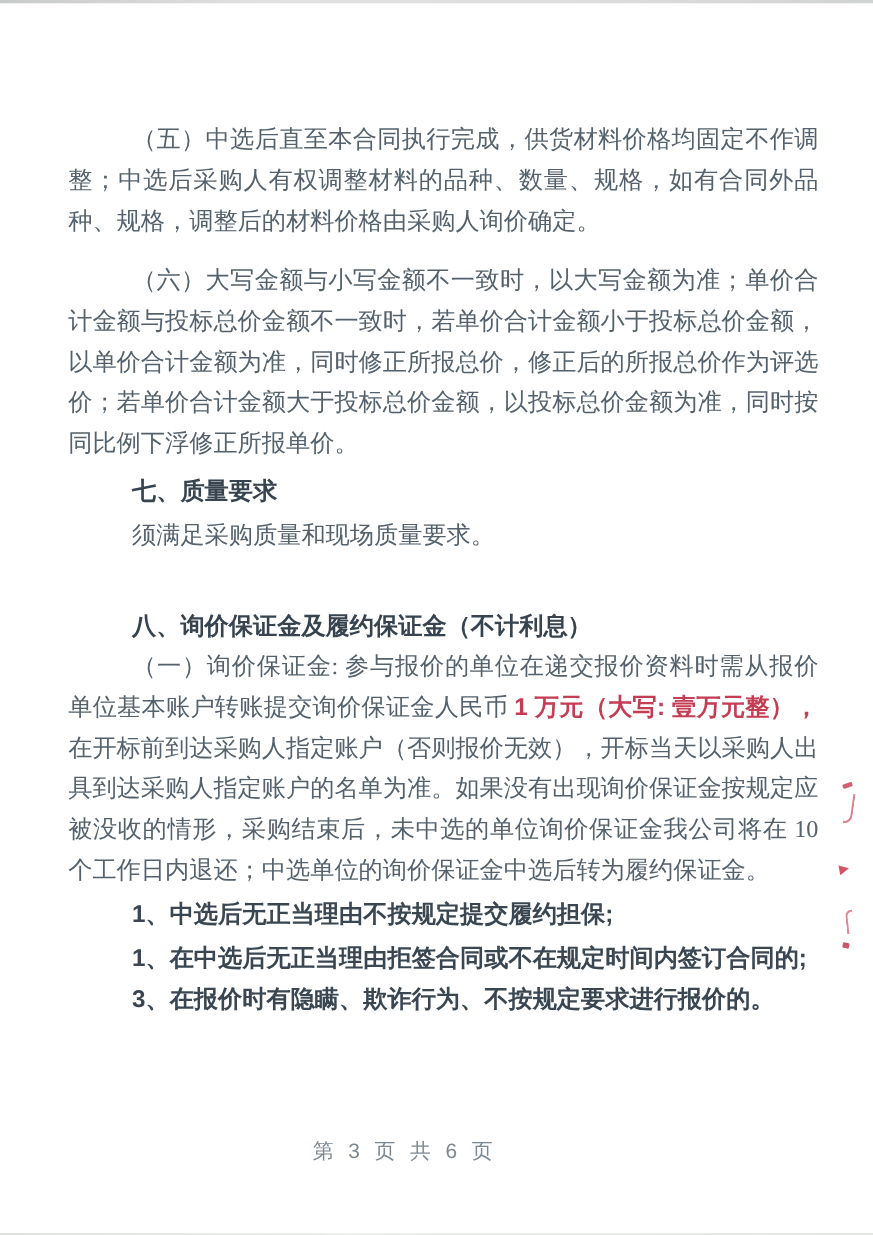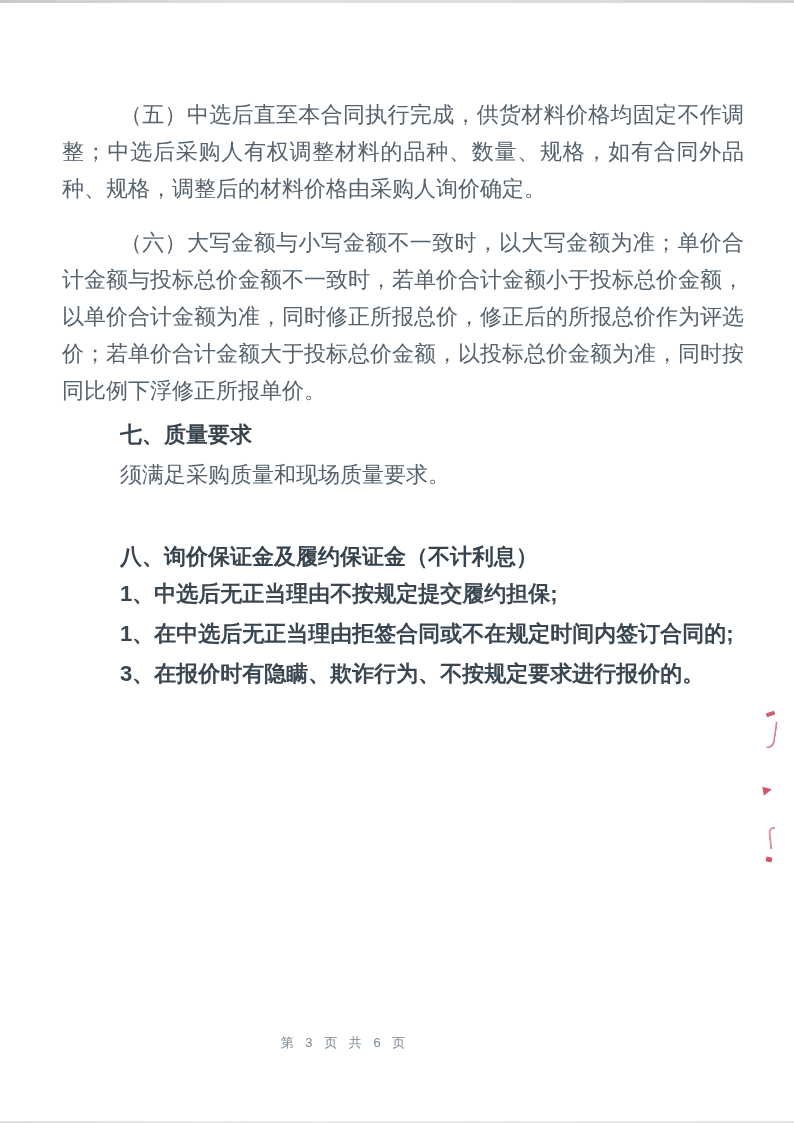--- a/index.html
+++ b/index.html
@@ -33,31 +33,32 @@
   }
   #doc-body p.red{
     font-family:"Liberation Sans","DejaVu Sans",sans-serif;
     font-weight:bold;color:#c43d52;
   }
   #doc-body span.red-bold{
     font-family:"Liberation Sans","DejaVu Sans",sans-serif;
     font-weight:bold;color:#c43d52;
   }
   
-  #doc-body p:nth-child(1){margin-top:0;}
+  #doc-body p:nth-child(1){margin-top:12px;}
   #doc-body p:nth-child(2){margin-top:17px;}
   #doc-body p:nth-child(3){margin-top:7px;}
   #doc-body p:nth-child(4){margin-top:3px;}
   #doc-body p:nth-child(7){margin-top:3px;}
   #doc-body p:nth-child(8){margin-top:3px;}
   
   .footer{
     position:absolute;top:1034px;left:0;width:690px;text-align:center;
-    font-size:13px;color:#7c8893;letter-spacing:4px;
+    font-size:19px;color:#7c8893;letter-spacing:4px;
     font-family:"Liberation Sans","DejaVu Sans",sans-serif;
+    padding-left:23px;
   }
   
   .ink{position:absolute;color:#d05a6b;}
   .ink-dash{width:9px;height:4px;background:#d0606f;border-radius:1px;transform:rotate(-18deg);}
   .ink-curve{width:6px;height:26px;border-right:2px solid #d86d7b;border-bottom:2px solid #d86d7b;
     border-bottom-right-radius:8px;transform:rotate(8deg);opacity:.85;}
   .ink-tri{width:0;height:0;border-left:9px solid #cf5868;border-top:4px solid transparent;
     border-bottom:5px solid transparent;transform:rotate(-10deg);}
   .ink-squiggle{width:5px;height:20px;border-left:2px solid #d86d7b;border-top:2px solid #d86d7b;
     border-top-left-radius:6px;transform:rotate(-6deg);opacity:.8;}
@@ -67,20 +68,21 @@
 <body>
 
 <div class="scan-edge-top"></div>
 
 <div id="doc-body">
     <p class="para"><span>（五）中选后直至本合同执行完成，供货材料价格均固定不作调整；中选后采购人有权调整材料的品种、数量、规格，如有合同外品种、规格，调整后的材料价格由采购人询价确定。</span></p>
     <p class="para"><span>（六）大写金额与小写金额不一致时，以大写金额为准；单价合计金额与投标总价金额不一致时，若单价合计金额小于投标总价金额，以单价合计金额为准，同时修正所报总价，修正后的所报总价作为评选价；若单价合计金额大于投标总价金额，以投标总价金额为准，同时按同比例下浮修正所报单价。</span></p>
     <p class="heading"><span>七、质量要求</span></p>
     <p class="para"><span>须满足采购质量和现场质量要求。</span></p>
     <p class="heading"><span>八、询价保证金及履约保证金（不计利息）</span></p>
+    <p class="para"><span>（一）询价保证金: 参与报价的单位在递交报价资料时需从报价单位基本账户转账提交询价保证金人民币 </span><span class="red-bold">1 万元（大写: 壹万元整），</span><span>在开标前到达采购人指定账户（否则报价无效），开标当天以采购人出具到达采购人指定账户的名单为准。如果没有出现询价保证金按规定应被没收的情形，采购结束后，未中选的单位询价保证金我公司将在 10 个工作日内退还；中选单位的询价保证金中选后转为履约保证金。</span></p>
     <p class="para bold"><span>1、中选后无正当理由不按规定提交履约担保;</span></p>
     <p class="para bold"><span>1、在中选后无正当理由拒签合同或不在规定时间内签订合同的;</span></p>
     <p class="para bold"><span>3、在报价时有隐瞒、欺诈行为、不按规定要求进行报价的。</span></p>
   </div>
 
 <div class="footer">
   <span>第 3 页 共 6 页</span>
 </div>
 
 <div id="ink-layer">

